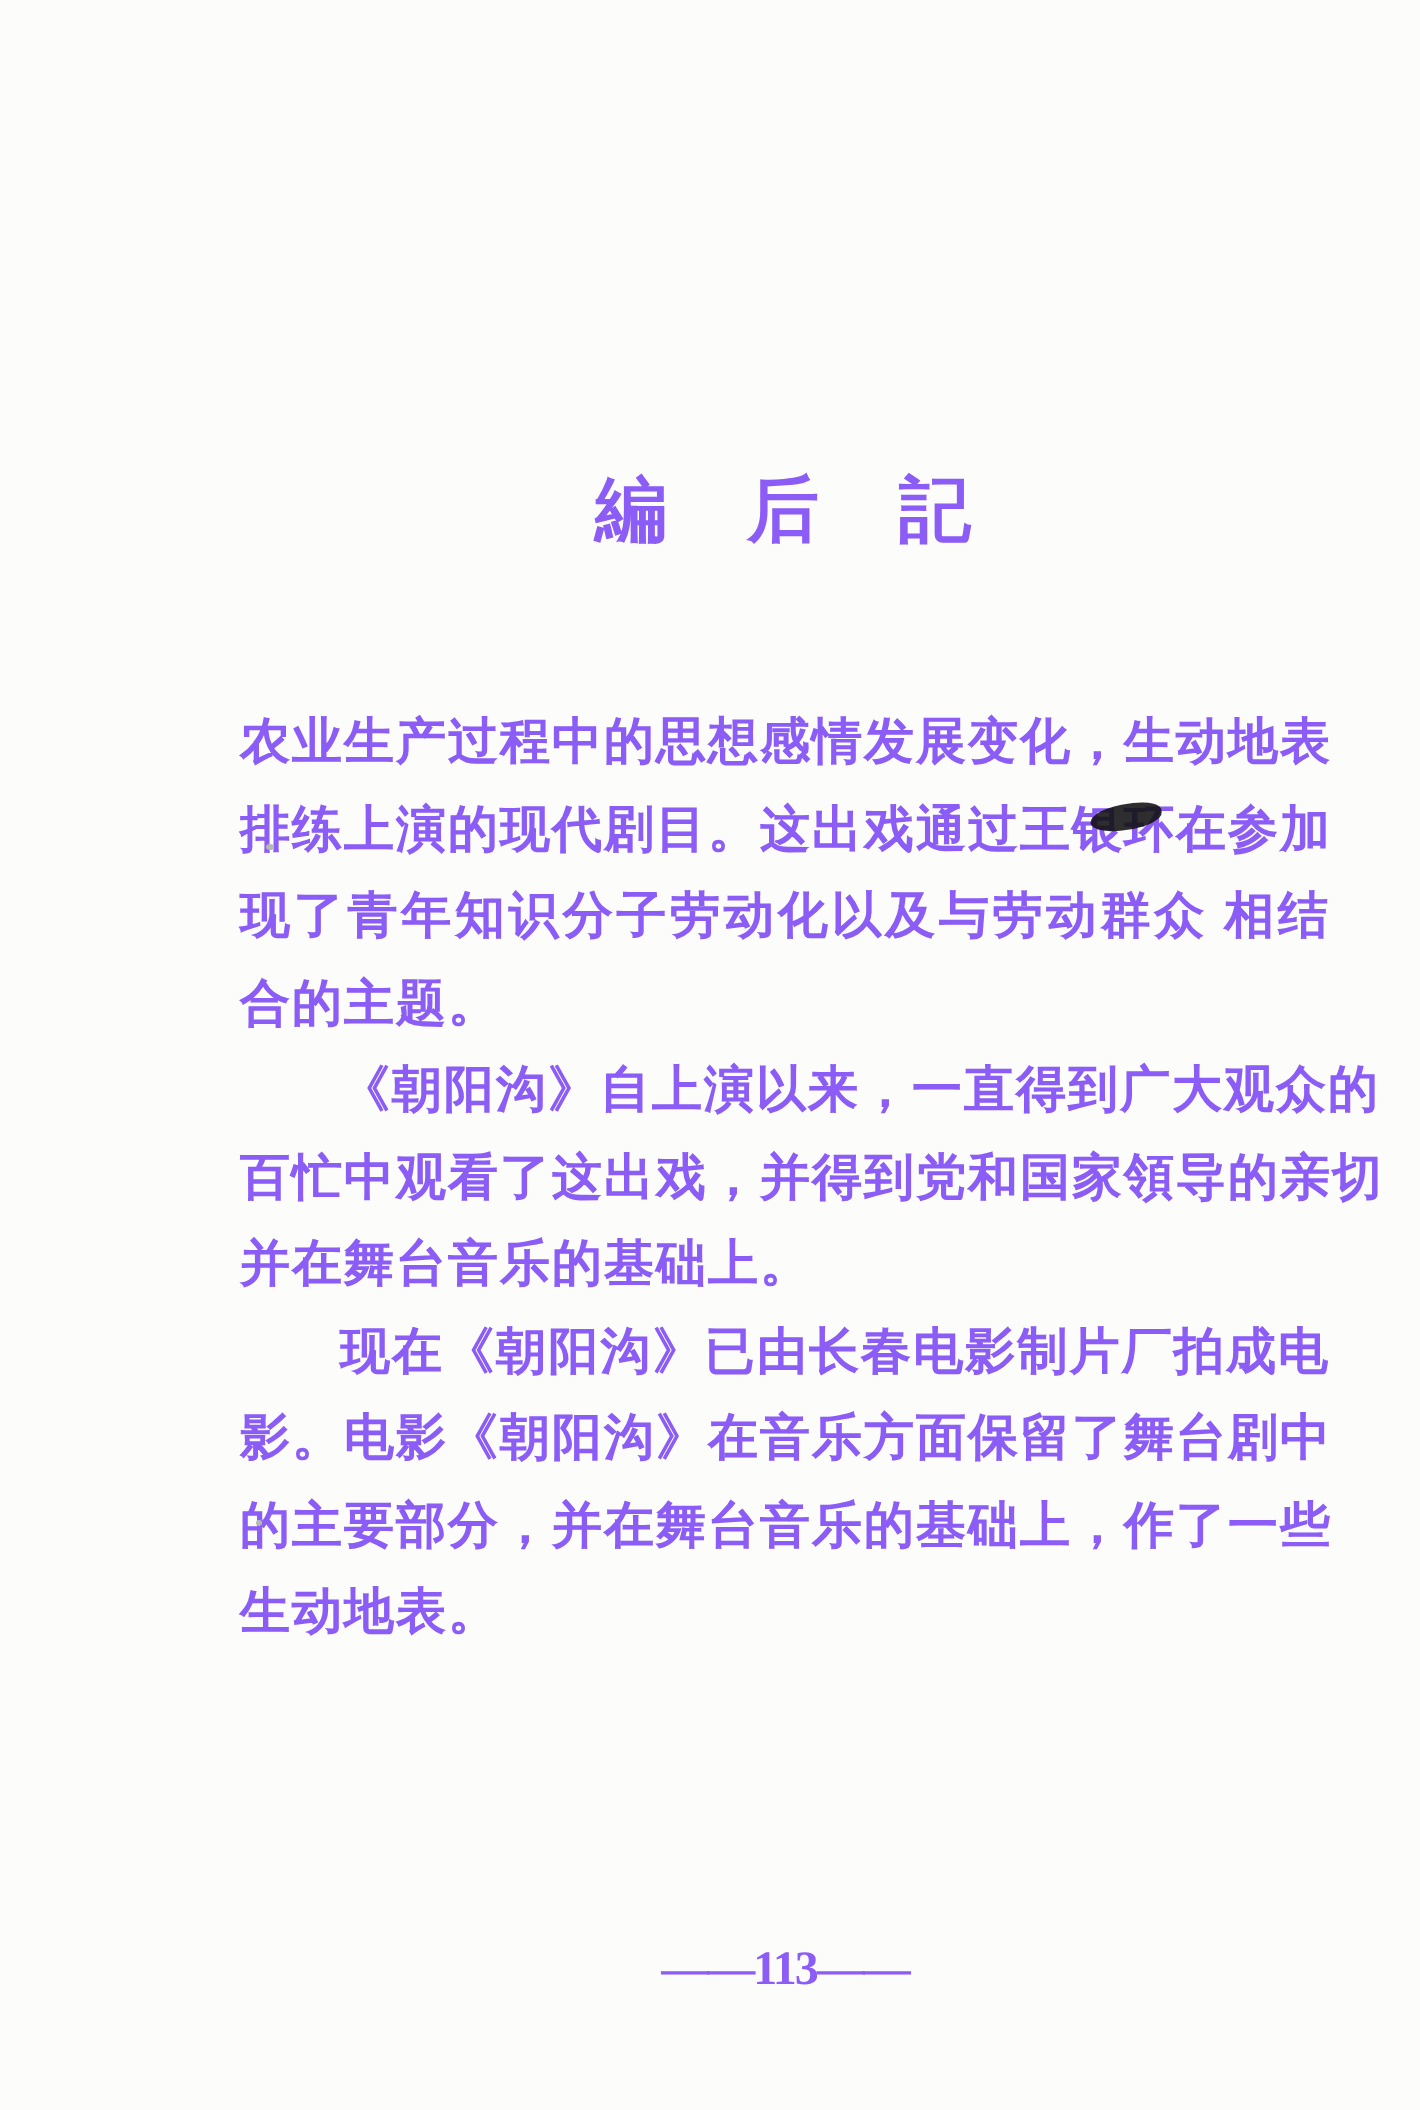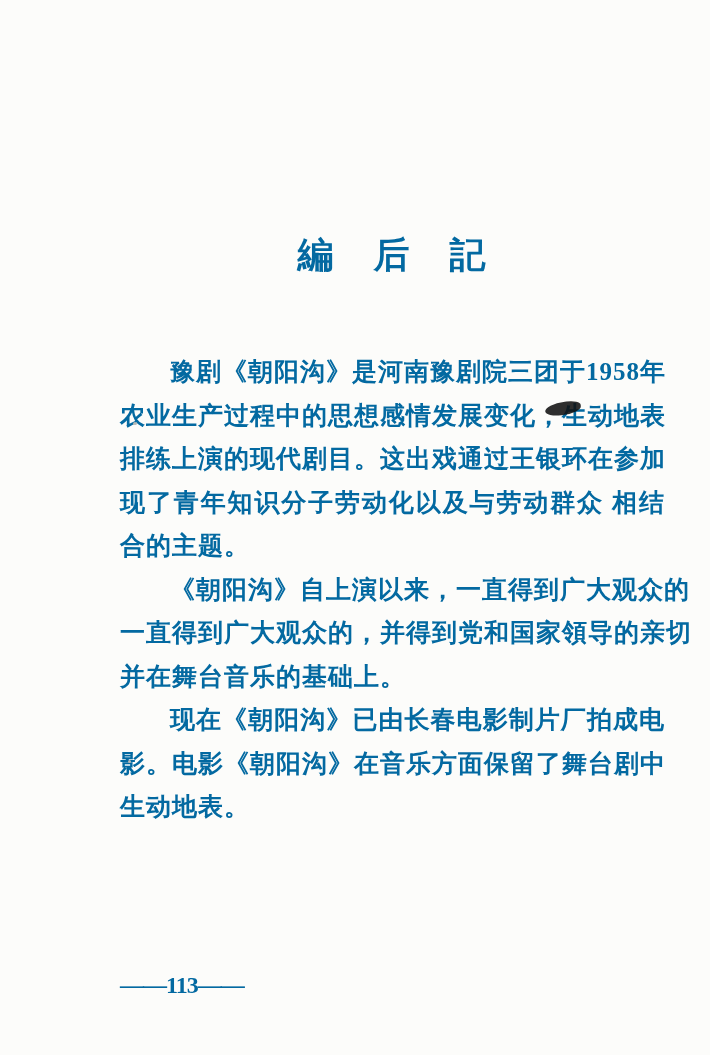--- a/index.html
+++ b/index.html
@@ -7,21 +7,21 @@
     padding: 0;
     background: #e8e8e6;
   }
   .page {
     position: relative;
     width: 710px;
     height: 1055px;
     margin: 0 auto;
     background: #fcfcfa;
     overflow: hidden;
-    color: #0369a1;
+    color: #8b5cf6;
     font-family: "Liberation Serif", "DejaVu Serif", serif;
   }
   .title {
     position: absolute;
     top: 228px;
     left: 120px;
     width: 545px;
     margin: 0;
     font-size: 36px;
     line-height: 54px;
@@ -54,20 +54,21 @@
   .line.end {
     text-align-last: left;
   }
   .footer {
     position: absolute;
     top: 972px;
     left: 120px;
     width: 545px;
     font-size: 24px;
     font-weight: bold;
+    text-align: center;
     letter-spacing: -1px;
   }
   .ink-smudge {
     position: absolute;
     left: 545px;
     top: 402px;
     width: 36px;
     height: 13px;
     background: #111;
     border-radius: 60% 40% 55% 45%;
@@ -84,32 +85,32 @@
 </style>
 </head>
 <body>
 
 <div class="page">
 
   <h1 class="title">編　后　記</h1>
 
   <div class="text-block">
 
-    <p class="line indent">豫剧《朝阳沟》是河南豫剧院三团于1958年</p>
     <p class="line">农业生产过程中的思想感情发展变化，生动地表</p>
     <p class="line">排练上演的现代剧目。这出戏通过王银环在参加</p>
     <p class="line">现了青年知识分子劳动化以及与劳动群众 相结</p>
     <p class="line end">合的主题。</p>
 
     <p class="line indent">《朝阳沟》自上演以来，一直得到广大观众的</p>
-    <p class="line">一直得到广大观众的，并得到党和国家領导的亲切</p>
+    <p class="line">百忙中观看了这出戏，并得到党和国家領导的亲切</p>
     <p class="line end">并在舞台音乐的基础上。</p>
 
     <p class="line indent">现在《朝阳沟》已由长春电影制片厂拍成电</p>
     <p class="line">影。电影《朝阳沟》在音乐方面保留了舞台剧中</p>
+    <p class="line">的主要部分，并在舞台音乐的基础上，作了一些</p>
     <p class="line end">生动地表。</p>
 
   </div>
 
   <div class="ink-smudge"></div>
   <div class="speck-1"></div>
   <div class="speck-2"></div>
 
   <div class="footer">——113——</div>
 

